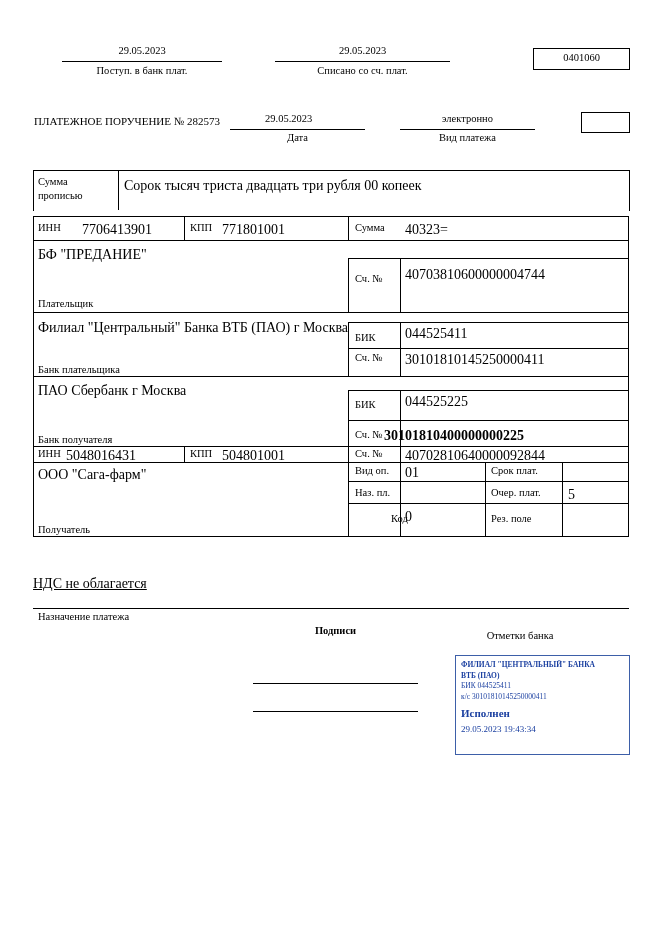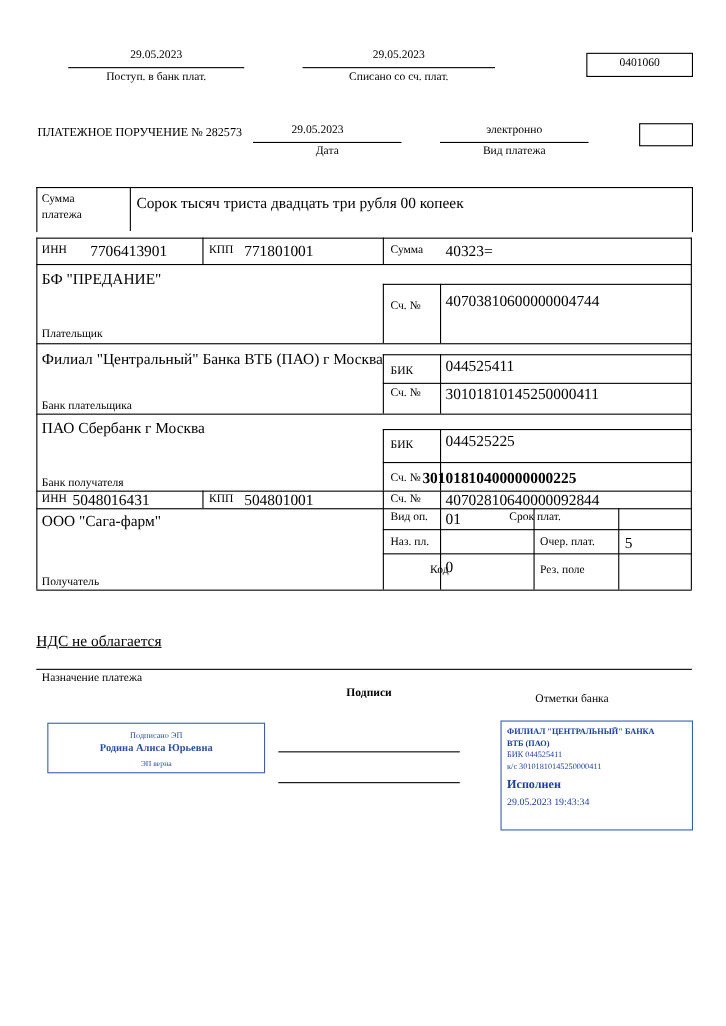--- a/index.html
+++ b/index.html
@@ -116,21 +116,21 @@
     <div style="position:absolute; left:0; top:1px; width:135px; text-align:center; font-size:10.5px;">электронно</div>
   </div>
   <div class="smallcap" style="left:400px; top:132px; width:135px;">Вид платежа</div>
 
   <div class="formbox" style="left:581px; top:112px; width:47px; height:19px;"></div>
 
   <div class="abs" style="left:33px; top:170px; width:595px; height:40px; border-top:1px solid #000; border-left:1px solid #000; border-right:1px solid #000;"></div>
   <div class="vline" style="left:118px; top:170px; height:40px;"></div>
 
   <div class="lbl" style="left:38px; top:176px;">Сумма</div>
-  <div class="lbl" style="left:38px; top:190px;">платежа</div>
+  <div class="lbl" style="left:38px; top:190px;">прописью</div>
   <div class="val" style="left:124px; top:178px;">Сорок тысяч триста двадцать три рубля 00 копеек</div>
 
   <div class="hline" style="left:33px; top:216px; width:596px;"></div>
   <div class="hline" style="left:33px; top:240px; width:596px;"></div>
   <div class="vline" style="left:33px; top:216px; height:24px;"></div>
   <div class="vline" style="left:184px; top:216px; height:24px;"></div>
   <div class="vline" style="left:348px; top:216px; height:24px;"></div>
   <div class="vline" style="left:628px; top:216px; height:24px;"></div>
 
   <div class="lbl" style="left:38px; top:222px;">ИНН</div>
@@ -206,21 +206,21 @@
   <div class="vline" style="left:400px; top:462px; height:74px;"></div>
   <div class="vline" style="left:485px; top:462px; height:74px;"></div>
   <div class="vline" style="left:562px; top:462px; height:74px;"></div>
   <div class="vline" style="left:628px; top:462px; height:74px;"></div>
   <div class="hline" style="left:348px; top:481px; width:281px;"></div>
   <div class="hline" style="left:348px; top:503px; width:281px;"></div>
   <div class="hline" style="left:33px; top:536px; width:596px;"></div>
 
   <div class="lbl" style="left:355px; top:465px;">Вид оп.</div>
   <div class="val" style="left:405px; top:465px;">01</div>
-  <div class="lbl" style="left:463px; top:465px;">Срок плат.</div>
+  <div class="lbl" style="left:491px; top:465px;">Срок плат.</div>
   <div class="val" style="left:568px; top:465px;"></div>
 
   <div class="lbl" style="left:355px; top:487px;">Наз. пл.</div>
   <div class="val" style="left:405px; top:487px;"></div>
   <div class="lbl" style="left:491px; top:487px;">Очер. плат.</div>
   <div class="val" style="left:568px; top:487px;">5</div>
 
   <div class="lbl" style="left:355px; top:513px;margin-left:36px;">Код</div>
   <div class="val" style="left:405px; top:509px;">0</div>
   <div class="lbl" style="left:491px; top:513px;">Рез. поле</div>
@@ -229,25 +229,20 @@
   <div class="lbl" style="left:38px; top:524px;">Получатель</div>
 
   <div class="val" style="left:33px; top:576px;text-decoration:underline;">НДС не облагается</div>
 
   <div class="hline" style="left:33px; top:608px; width:596px;"></div>
   <div class="lbl" style="left:38px; top:611px;">Назначение платежа</div>
 
   <div class="smallcap" style="left:278px; top:625px; width:115px;font-weight:bold;">Подписи</div>
   <div class="smallcap" style="left:455px; top:630px; width:130px;">Отметки банка</div>
 
-  <div class="stampbox stamp-center" style="left:43px; top:657px; width:198px; height:46px; padding-top:5px; box-sizing:border-box;">
-    <div style="font-size:7.5px;">Подписано ЭП</div>
-    <div class="stamp-name" style="margin-top:2px;">Родина Алиса Юрьевна</div>
-    <div style="font-size:7px; margin-top:2px;">ЭП верна</div>
-  </div>
 
   <div class="sig-line" style="left:253px; top:683px; width:165px;"></div>
   <div class="sig-line" style="left:253px; top:711px; width:165px;"></div>
 
   <div class="bank-stamp" style="left:455px; top:655px; width:175px; height:100px;">
     <div class="bs-head">ФИЛИАЛ "ЦЕНТРАЛЬНЫЙ" БАНКА</div>
     <div class="bs-head">ВТБ (ПАО)</div>
     <div>БИК 044525411</div>
     <div>к/с 30101810145250000411</div>
     <div class="bs-ispoln">Исполнен</div>

